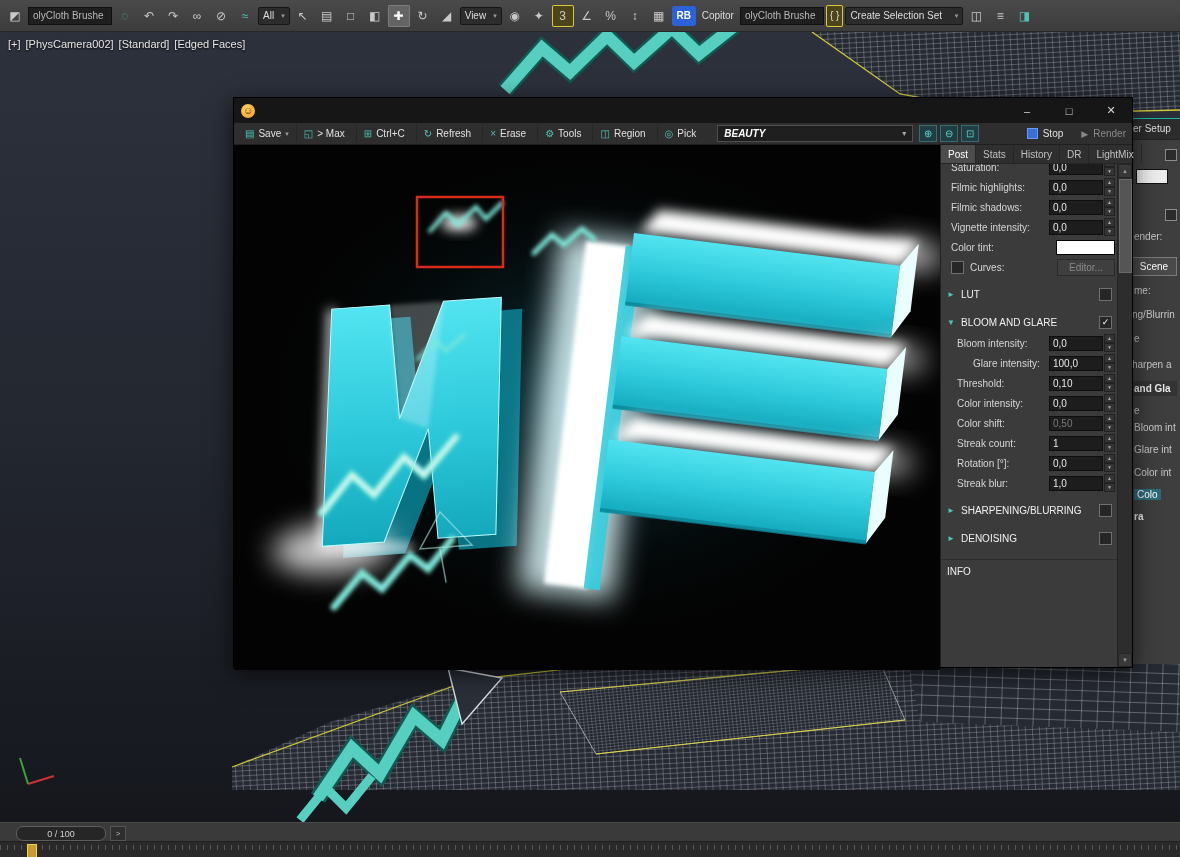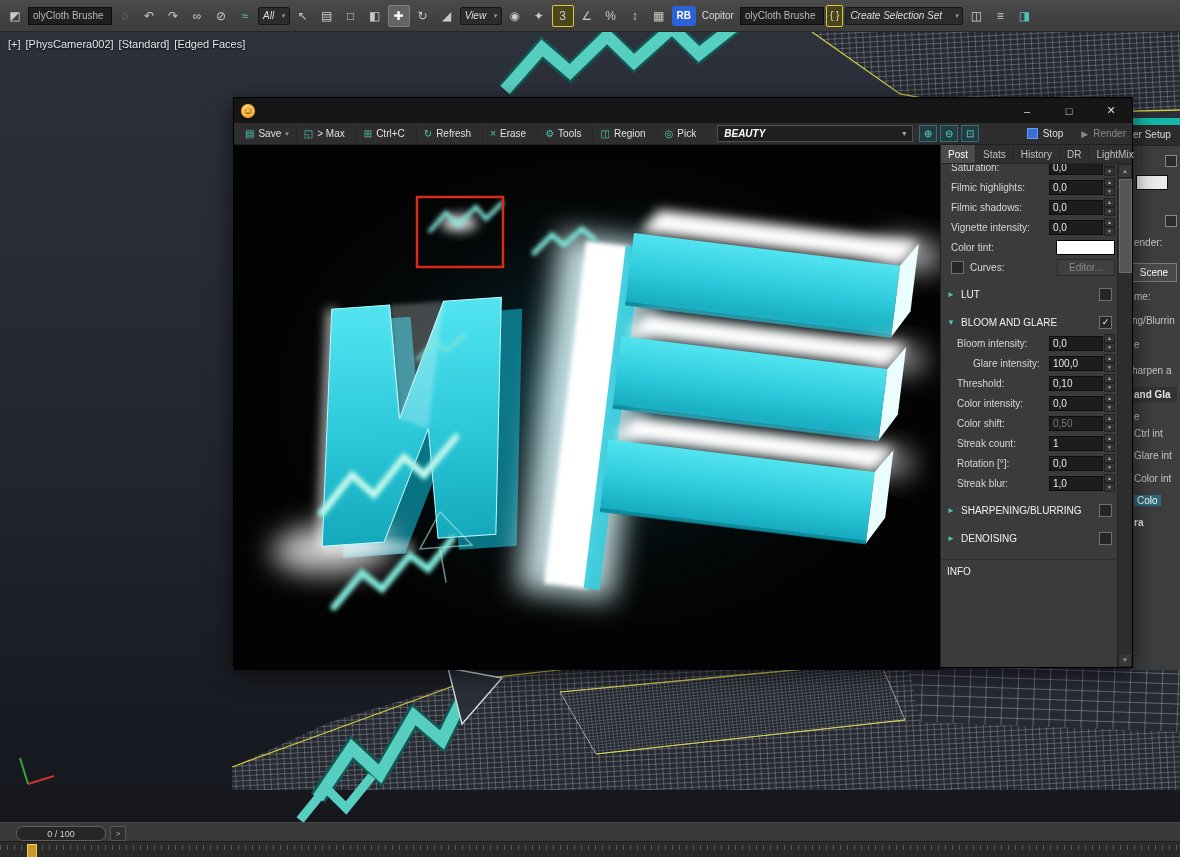--- a/index.html
+++ b/index.html
@@ -11,40 +11,40 @@
     background:linear-gradient(#4a4a4a,#3c3c3c);border-bottom:1px solid #272727;
     display:flex;align-items:center;gap:2px;padding:0 4px;box-sizing:border-box;overflow:hidden;}
   .tb-item{display:flex;align-items:center;gap:3px;height:22px;padding:0 4px;border-radius:2px;
     color:#c9c9c9;font-size:12px;flex:0 0 auto;box-sizing:border-box;}
   .tb-item.icon{width:22px;justify-content:center;padding:0;}
   .tb-item.active{background:#646464;box-shadow:inset 0 0 0 1px #7d7d7d;color:#fff;}
   .tb-item.yellow{box-shadow:inset 0 0 0 1px #d8c83a;background:#4c451c;}
   .tb-item.teal .tb-glyph{color:#4fc3b8;}
   .tb-item.field{background:#1f1f1f;border:1px solid #101010;height:18px;min-width:84px;
     color:#b8b8b8;font-size:10px;border-radius:0;}
-  .tb-item.dropdown{background:#2c2c2c;border:1px solid #161616;height:18px;font-size:10px;color:#ddd;font-style:italic;}
+  .tb-item.dropdown{background:#2c2c2c;border:1px solid #161616;height:18px;font-size:10px;color:#ddd;}
   .tb-item.wide{min-width:118px;}
   .tb-item.rb{background:#2b62d9;color:#fff;font-weight:bold;font-size:10px;width:24px;height:20px;
     justify-content:center;border-radius:3px;}
   .tb-item.label-btn{font-size:10px;color:#ddd;}
   .tb-glyph{font-size:12px;line-height:1;}
   .tb-label{white-space:nowrap;}
   .tb-chev{font-size:7px;color:#9a9a9a;margin-left:auto;padding-left:4px;}
   .tb-glyph:empty,.tb-label:empty,.tb-chev:empty{display:none;}
 
   
   .viewport{position:absolute;left:0;top:32px;width:1180px;height:790px;z-index:0;}
   .viewport svg{display:block;}
   .vp-label{position:absolute;left:8px;top:6px;z-index:2;font-size:11px;color:#e6e6e6;
     display:flex;gap:5px;text-shadow:0 1px 2px #000;}
   .vp-label span{cursor:default;}
 
   
   .render-setup{position:absolute;left:1130px;top:118px;width:50px;height:545px;background:#3e3e3e;
-    border-top:7px solid #14b8a6;z-index:2;overflow:hidden;}
+    border-top:1px solid #14b8a6;z-index:2;overflow:hidden;}
   .rs-title{height:20px;background:#2c2c2c;color:#ddd;font-size:10px;line-height:20px;padding-left:3px;
     border-bottom:1px solid #242424;white-space:nowrap;}
   .rs-white{position:absolute;top:50px;left:6px;width:30px;height:13px;background:#ececec;border:1px solid #111;}
   .rs-sq{position:absolute;right:3px;width:10px;height:10px;border:1px solid #8a8a8a;background:#2c2c2c;}
   .rs-scene{position:absolute;top:138px;left:1px;width:44px;height:17px;background:#4a4a4a;
     border:1px solid #7a7a7a;color:#fff;font-size:10px;display:flex;align-items:center;justify-content:center;}
   .rsfrag{position:absolute;font-size:10px;color:#c8c8c8;white-space:nowrap;}
   .rsfrag.bold{font-weight:bold;color:#e8e8e8;}
   .rsfrag.strip{background:#333;padding:2px 6px 2px 2px;}
   .rsfrag.hl{background:#2d6b7a;color:#fff;padding:0 3px;}
@@ -384,21 +384,21 @@
         <div class="rsfrag" style="top:190px;left:2px">ng/Blurrin</div>
 
         <div class="rsfrag" style="top:214px;left:4px">e</div>
 
         <div class="rsfrag" style="top:240px;left:2px">harpen a</div>
 
         <div class="rsfrag bold strip" style="top:262px;left:2px">and Gla</div>
 
         <div class="rsfrag" style="top:286px;left:4px">e</div>
 
-        <div class="rsfrag" style="top:303px;left:4px">Ctrl int</div>
+        <div class="rsfrag" style="top:303px;left:4px">Bloom int</div>
 
         <div class="rsfrag" style="top:325px;left:4px">Glare int</div>
 
         <div class="rsfrag" style="top:348px;left:4px">Color int</div>
 
         <div class="rsfrag hl" style="top:370px;left:4px">Colo</div>
 
         <div class="rsfrag bold" style="top:392px;left:4px">ra</div>
       </div>
   </div>

